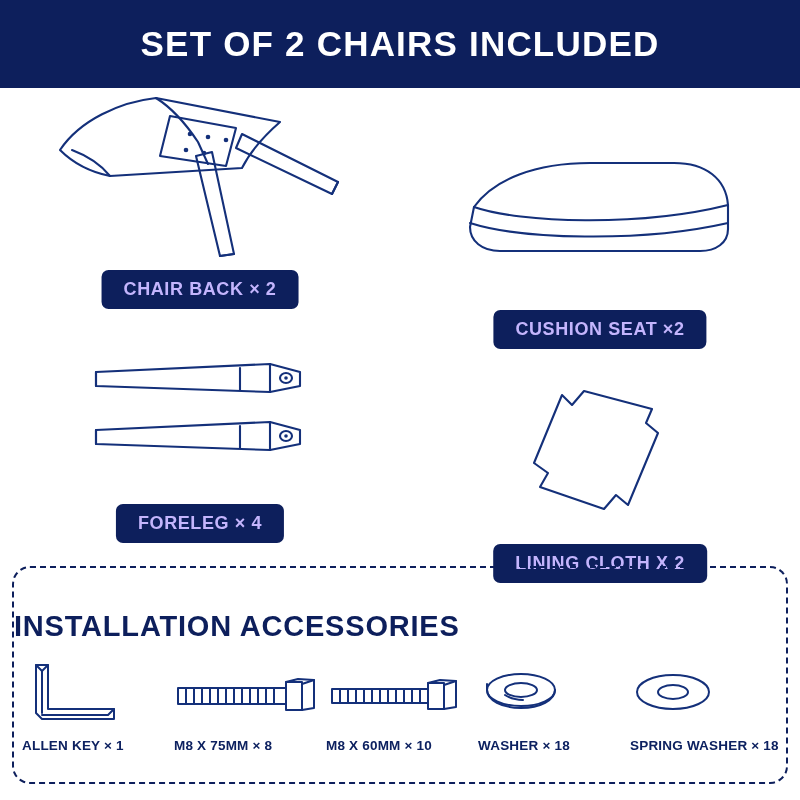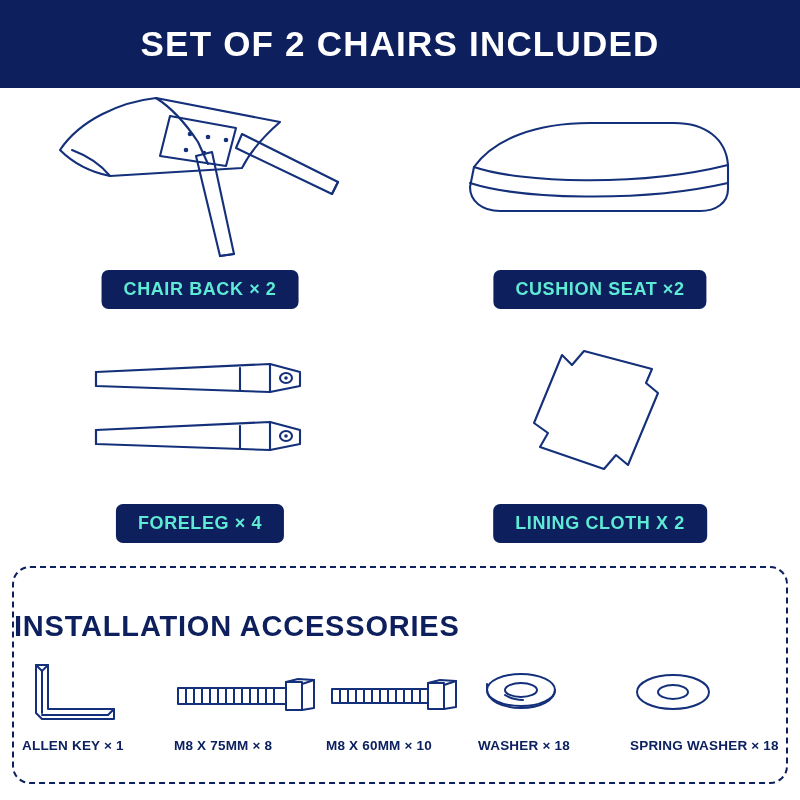--- a/index.html
+++ b/index.html
@@ -48,21 +48,21 @@
     top: 88px;
     width: 800px;
     height: 468px;
   }
   .part {
     position: absolute;
     width: 360px;
     height: 230px;
   }
   .part-col-left { left: 20px; }
-  .part-col-right { left: 420px; }
+  .part-col-right { left: 420px; margin-top: 40px; }
   .part-row-top { top: 0px; }
   .part-row-bottom { top: 234px; }
 
   .art {
     position: absolute;
     left: 0;
     top: 0;
     width: 360px;
     height: 178px;
     display: flex;
@@ -70,21 +70,21 @@
     justify-content: center;
   }
   .art svg { display: block; }
 
   .label {
     position: absolute;
     left: 50%;
     transform: translateX(-50%);
     top: 182px;
     background: #0d1f5c;
-    color: #5eead4;
+    color: #c4b5fd;
     font-size: 18px;
     font-weight: bold;
     letter-spacing: 0.6px;
     padding: 9px 22px;
     border-radius: 7px;
     white-space: nowrap;
   }
 
   
   .accessories {

